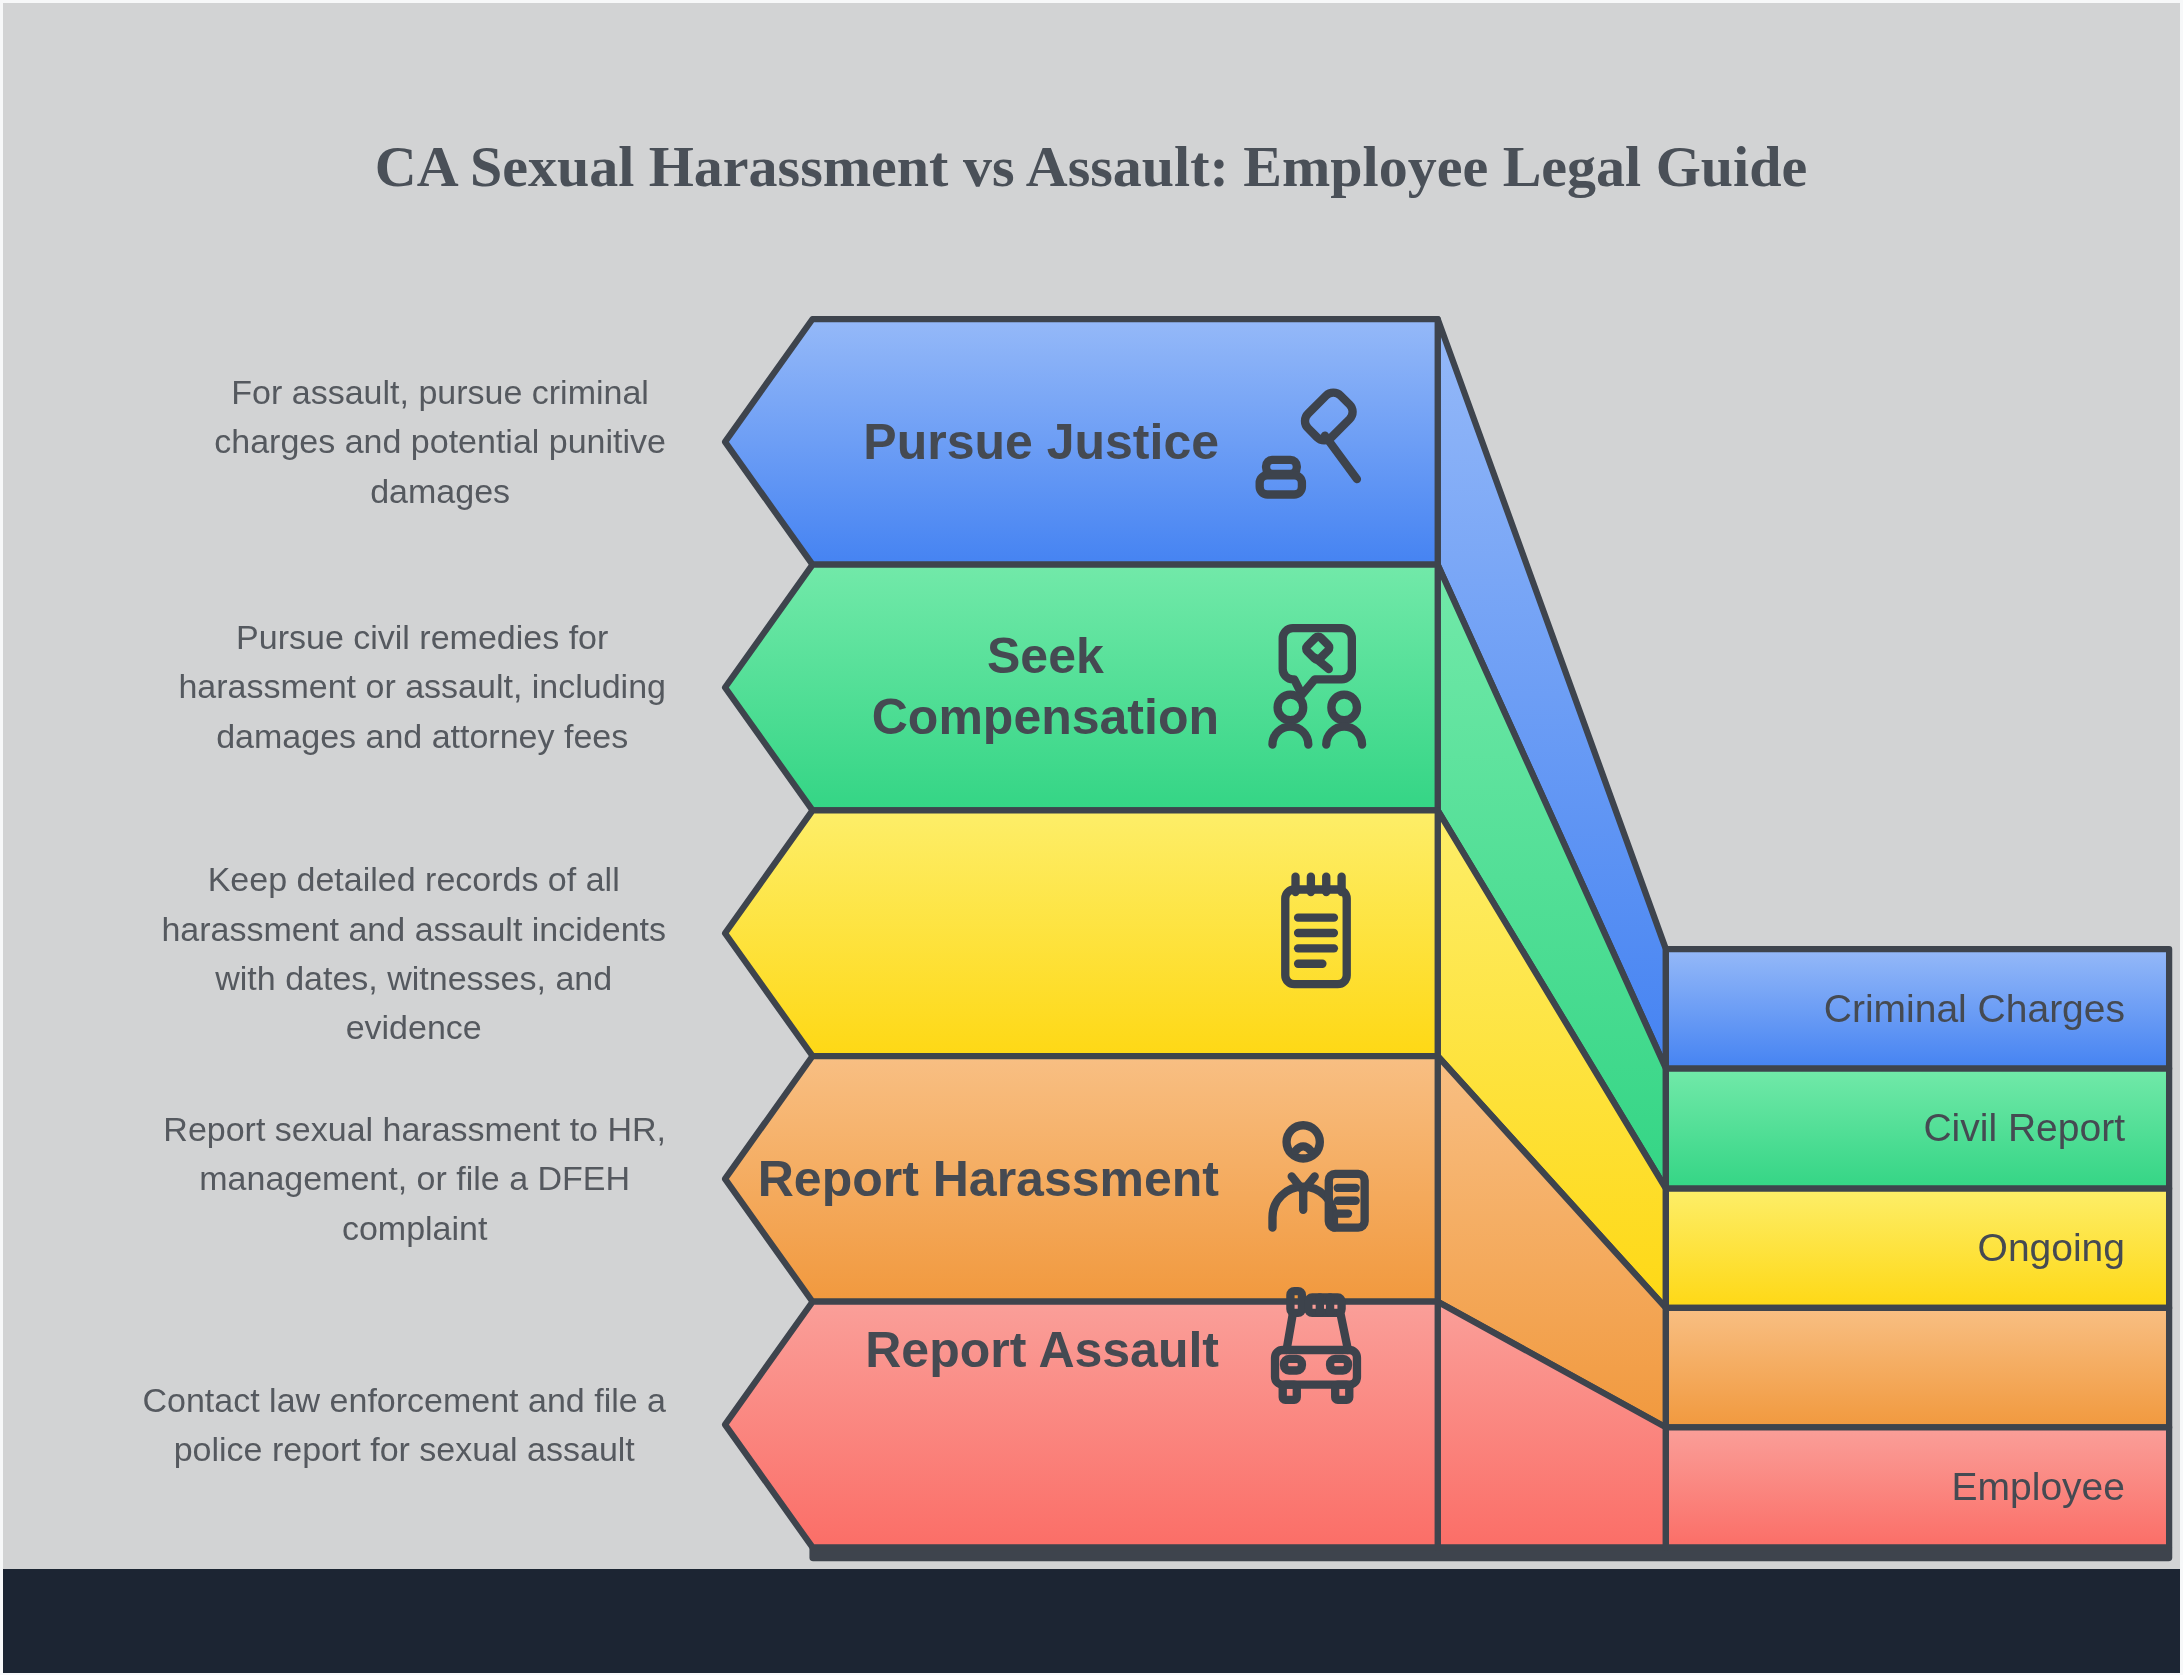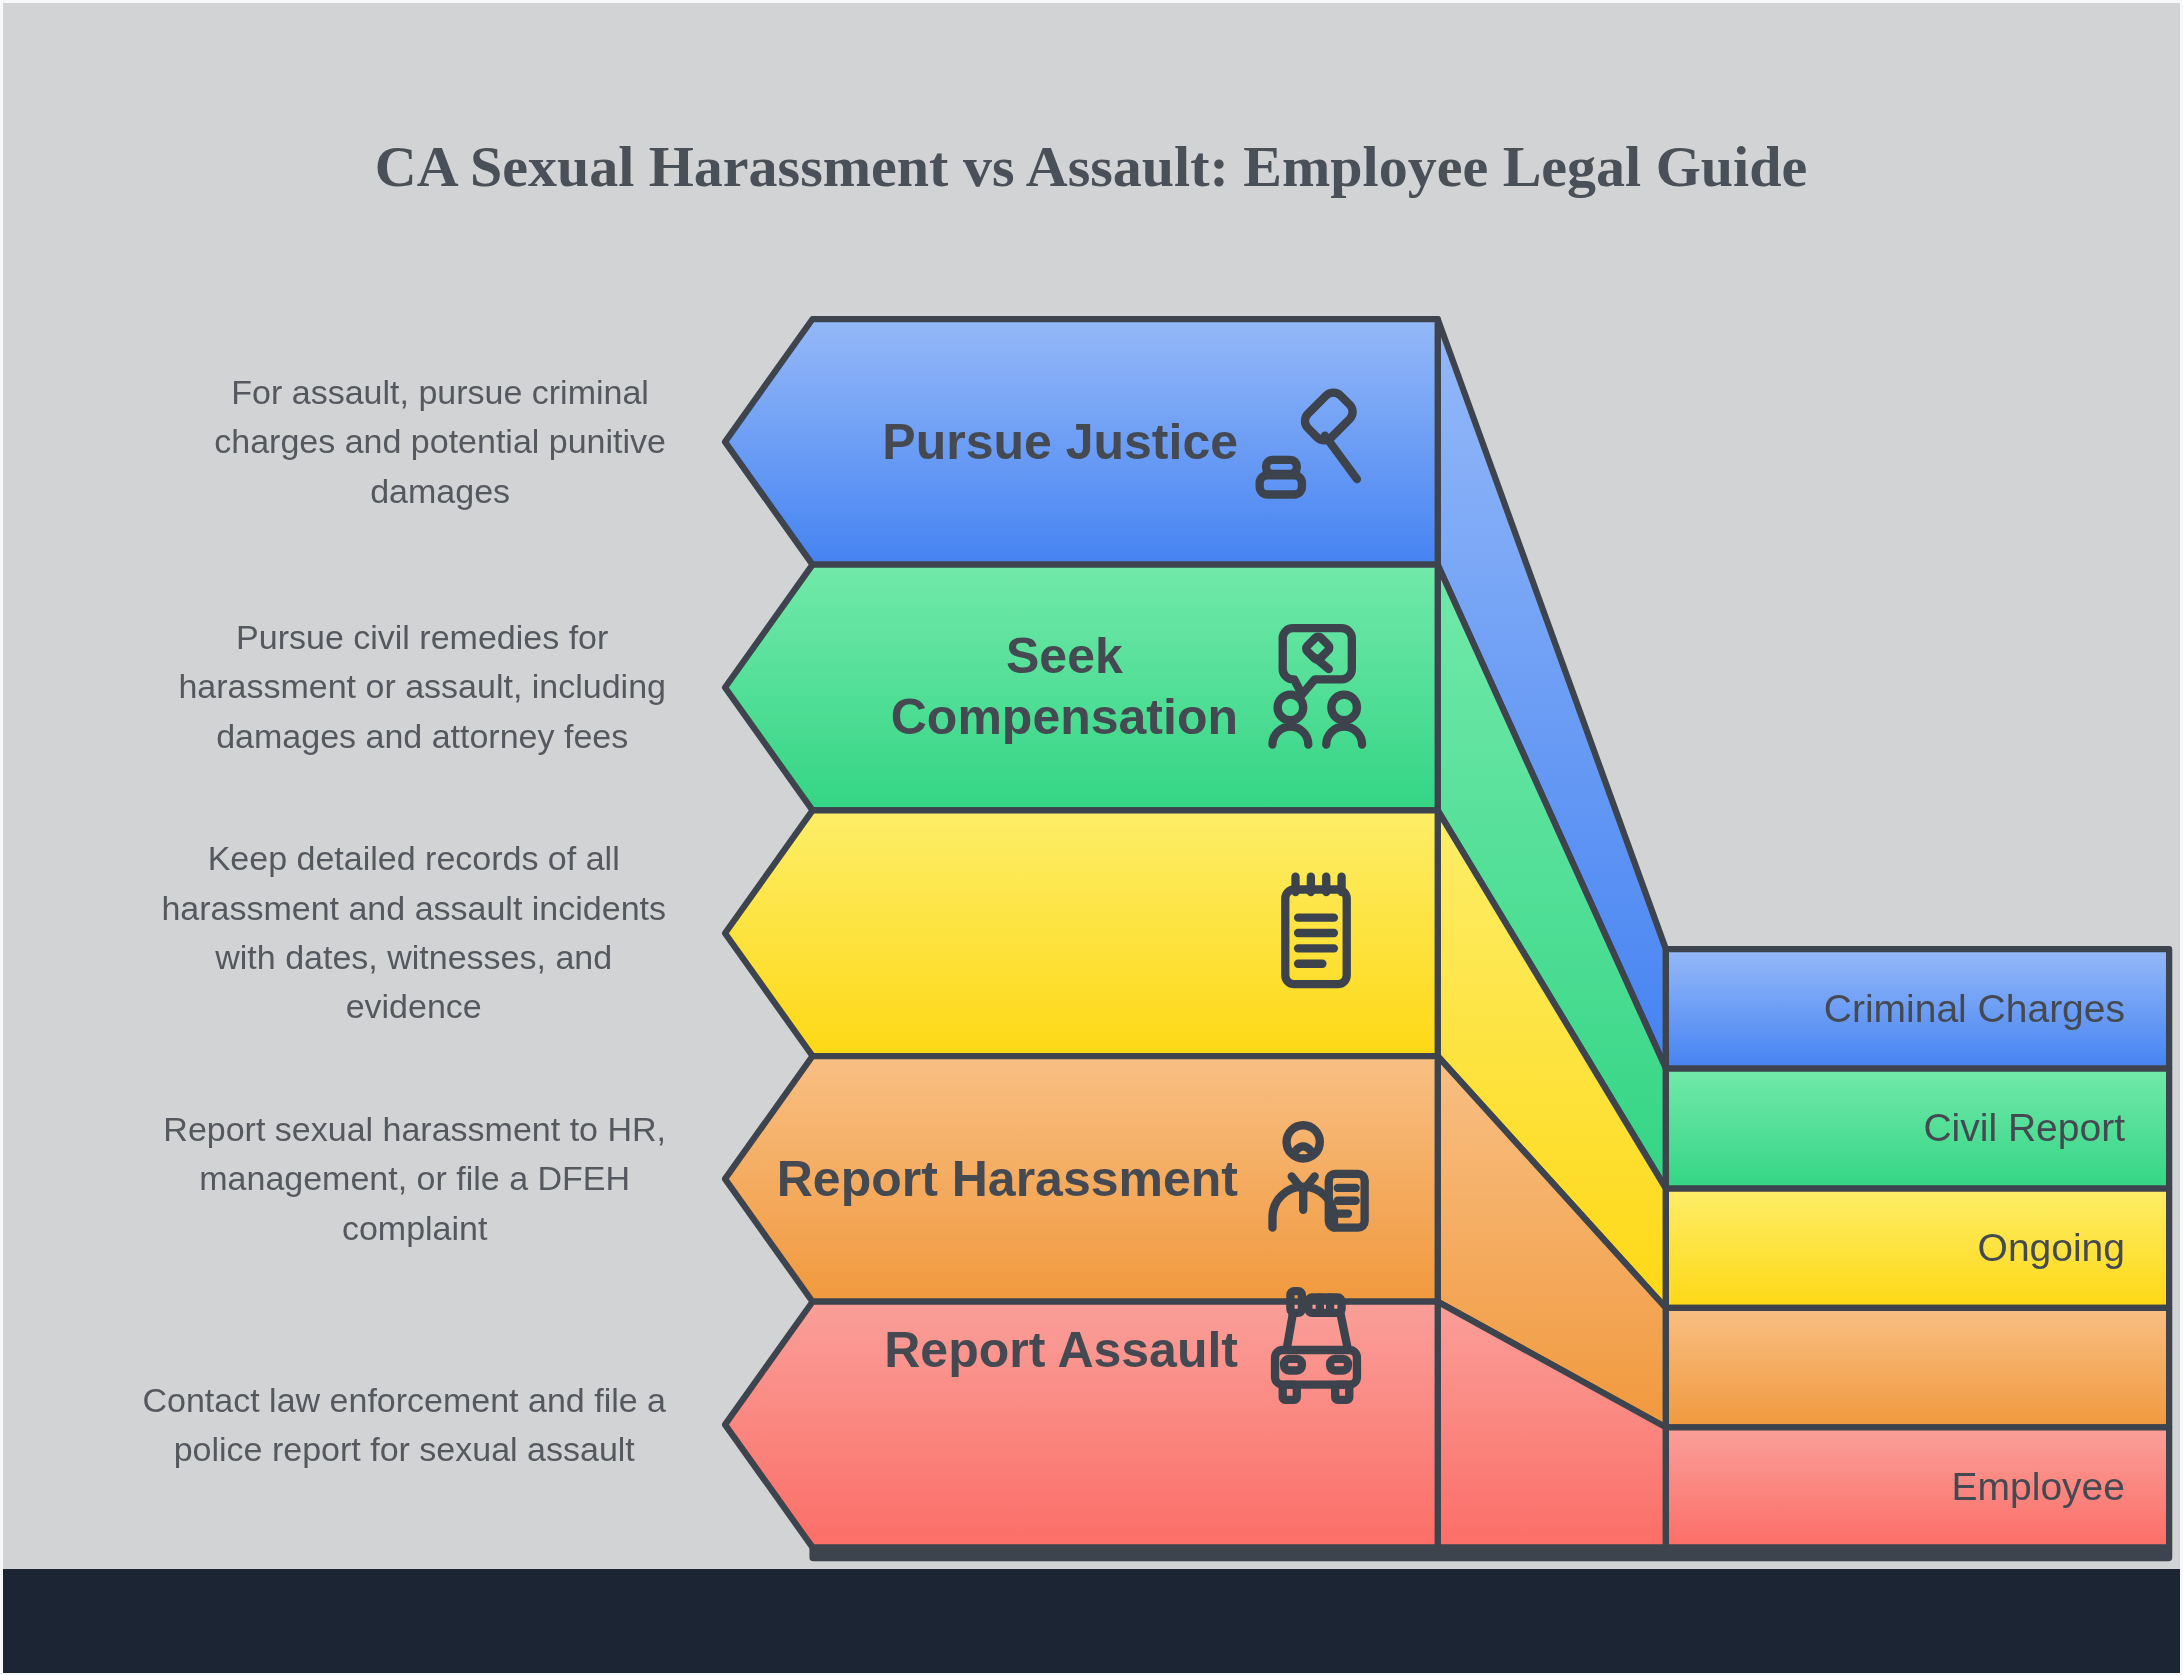--- a/index.html
+++ b/index.html
@@ -20,21 +20,21 @@
   }
   .desc{
     position:absolute;left:69px;width:594px;height:246px;
     display:flex;align-items:center;justify-content:flex-end;
     text-align:center;white-space:pre-line;
     font-size:34px;line-height:1.45;color:#55595f;
   }
   .arrow-row{
     position:absolute;left:722px;width:713px;height:246px;
     display:flex;align-items:center;justify-content:flex-end;
-    gap:14px;padding-right:58px;box-sizing:border-box;
+    gap:33px;padding-right:58px;box-sizing:border-box;
   }
   .arrow-label{
     font-size:50px;font-weight:700;color:#454a52;
     text-align:center;white-space:pre-line;line-height:1.22;
   }
   .step-icon{width:128px;height:128px;flex:0 0 auto;}
   .step-icon *{fill:none;stroke:#3d434c;stroke-width:6.5;stroke-linecap:round;stroke-linejoin:round;}
   .box-label{
     position:absolute;left:1663px;width:503px;
     display:flex;align-items:center;justify-content:flex-end;
@@ -103,21 +103,21 @@
   </svg>
 
   <div class="title">CA Sexual Harassment vs Assault: Employee Legal Guide</div>
 
   <div class="desc" style="top:316px">For assault, pursue criminal
 charges and potential punitive
 damages</div>
   <div class="desc" style="top:561px">Pursue civil remedies for
 harassment or assault, including
 damages and attorney fees</div>
-  <div class="desc" style="top:807px">Keep detailed records of all
+  <div class="desc" style="top:828px">Keep detailed records of all
 harassment and assault incidents
 with dates, witnesses, and
 evidence</div>
   <div class="desc" style="top:1053px">Report sexual harassment to HR,
 management, or file a DFEH
 complaint</div>
   <div class="desc" style="top:1299px">Contact law enforcement and file a
 police report for sexual assault</div>
 
   <div class="arrow-row" style="top:316px">

